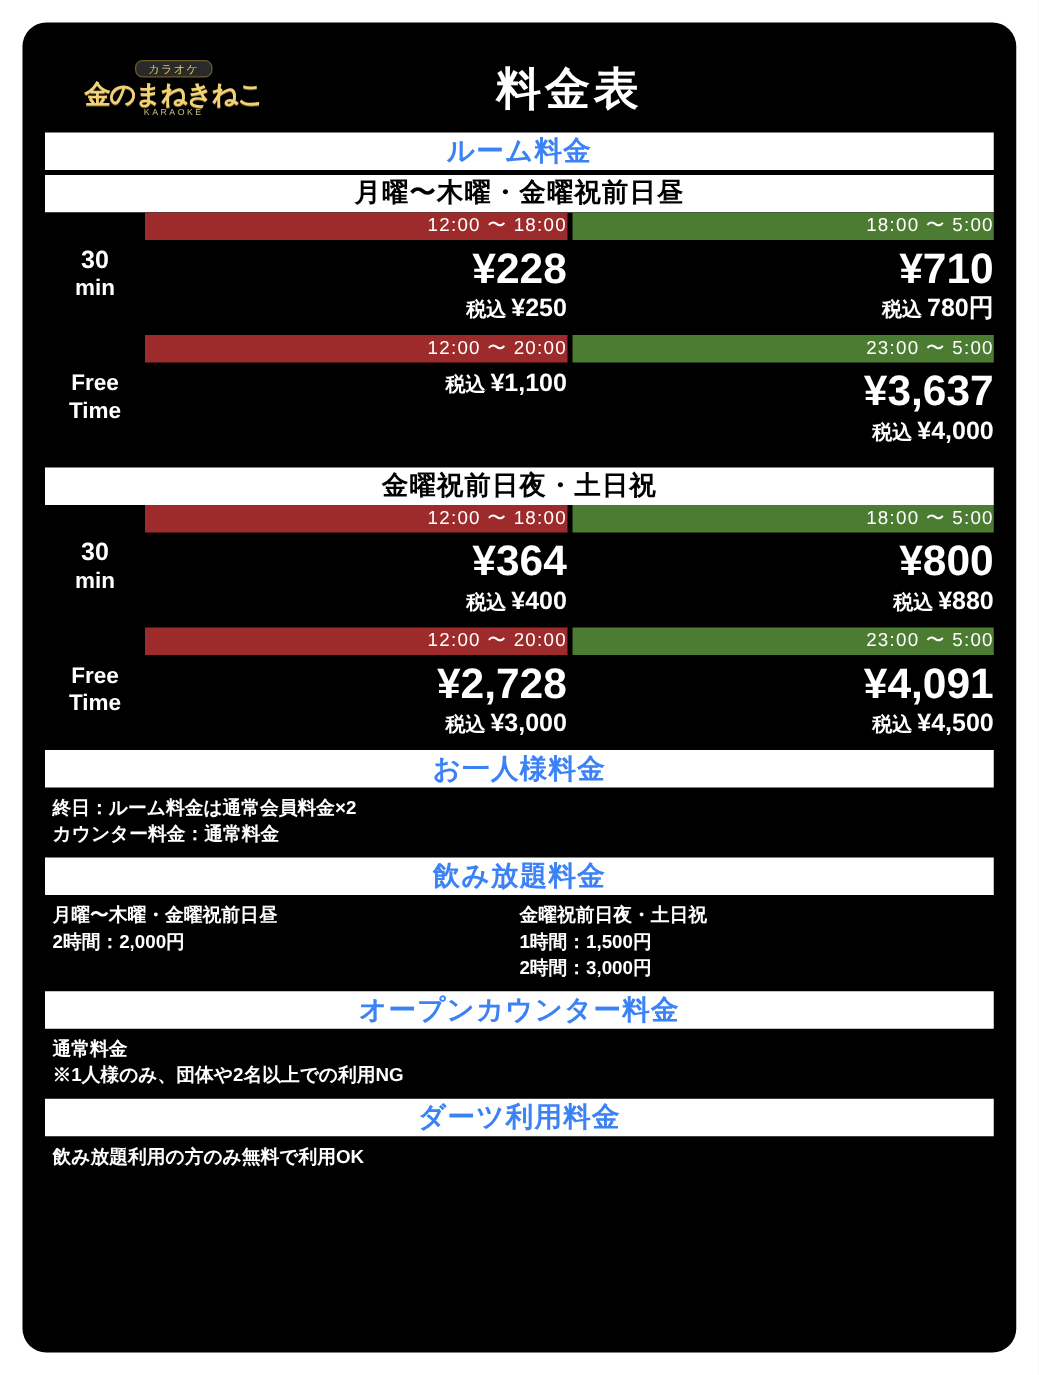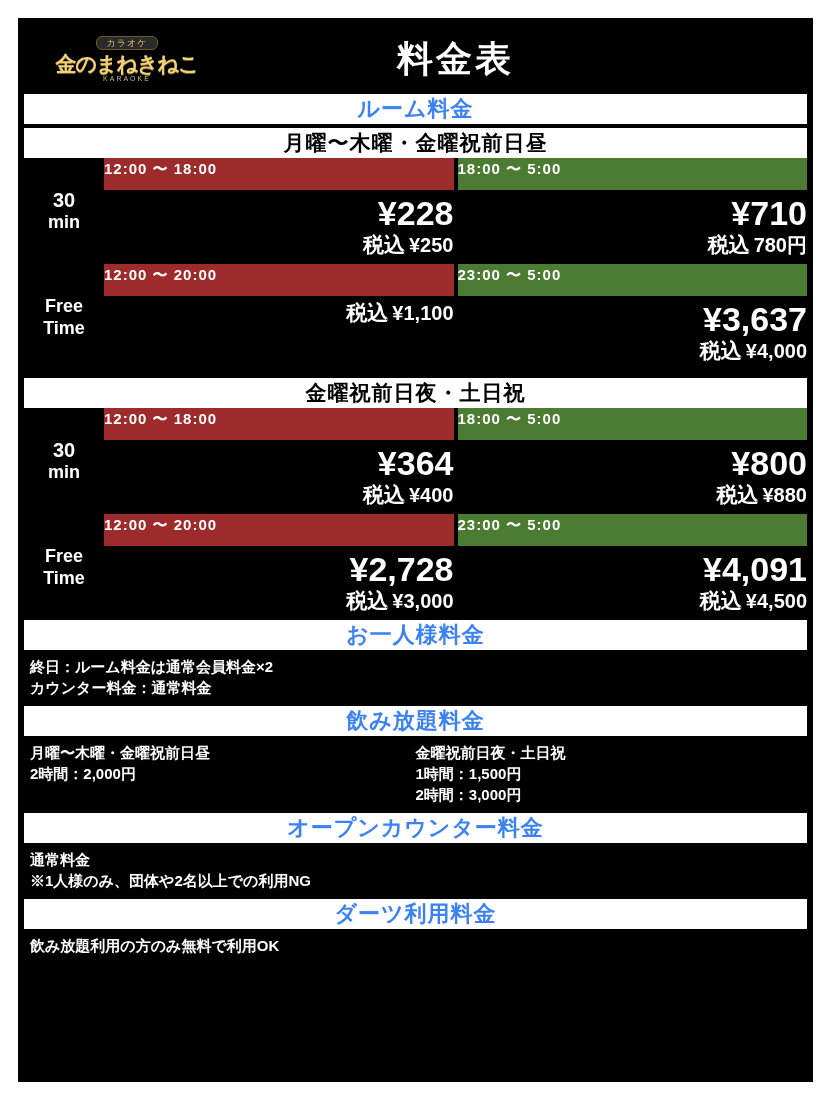--- a/index.html
+++ b/index.html
@@ -19,23 +19,24 @@
     height: 1100px;
     background: #ffffff;
     box-sizing: border-box;
     padding: 18px 18px 18px 18px;
   }
   .sheet {
     background: #000000;
     width: 795px;
     height: 1064px;
     box-sizing: border-box;
-    padding: 4px;
+    padding: 16px;
     display: flex;
     flex-direction: column;
+    border-radius: 19px;
   }
 
   
   .header {
     display: flex;
     align-items: center;
     height: 66px;
     padding: 4px 0 2px 0;
   }
   .logo {
@@ -139,26 +140,26 @@
     flex: 1;
     display: flex;
     flex-direction: column;
   }
   .timebar-row {
     display: flex;
     width: 100%;
   }
   .timebar {
     flex: 1;
-    text-align: left;
+    text-align: right;
     color: #ffffff;
     font-size: 15px;
-    font-weight: bold;
+    font-weight: normal;
     line-height: 22px;
-    height: 32px;
+    height: 22px;
     letter-spacing: 1px;
   }
   .timebar.red { background: #9e2b2b; }
   .timebar.green { background: #4b7c32; }
   .timebar + .timebar { margin-left: 4px; }
   .price-row {
     display: flex;
     width: 100%;
   }
   .pcell {
@@ -172,21 +173,21 @@
     font-size: 34px;
     font-weight: bold;
     line-height: 38px;
     letter-spacing: 0px;
   }
   .psub {
     font-size: 20px;
     font-weight: bold;
     line-height: 26px;
   }
-  .psub .lbl { font-size: 21px; margin-right: 4px; }
+  .psub .lbl { font-size: 16px; margin-right: 4px; }
 
   
   .text-sec {
     color: #ffffff;
     padding: 6px 8px 8px 8px;
     font-size: 15px;
     font-weight: bold;
     line-height: 21px;
   }
   .text-sec .line { white-space: pre; }

